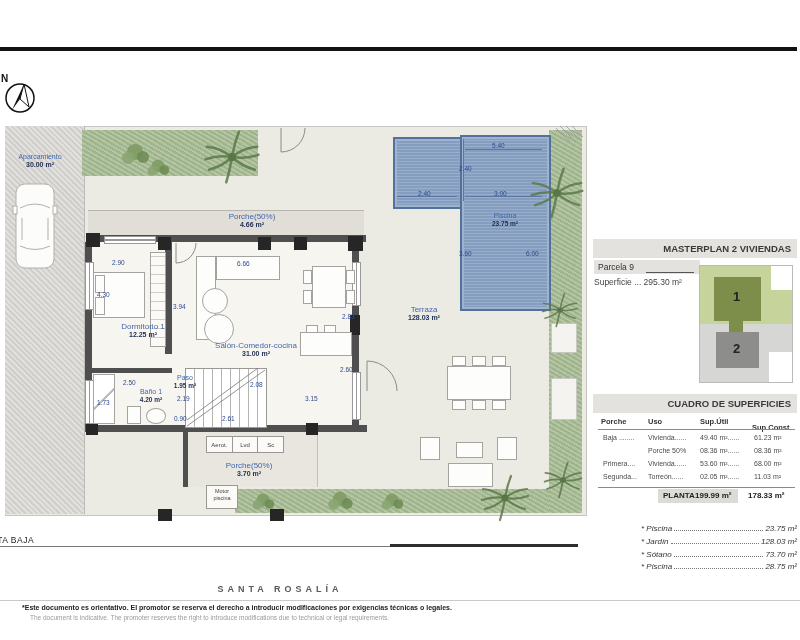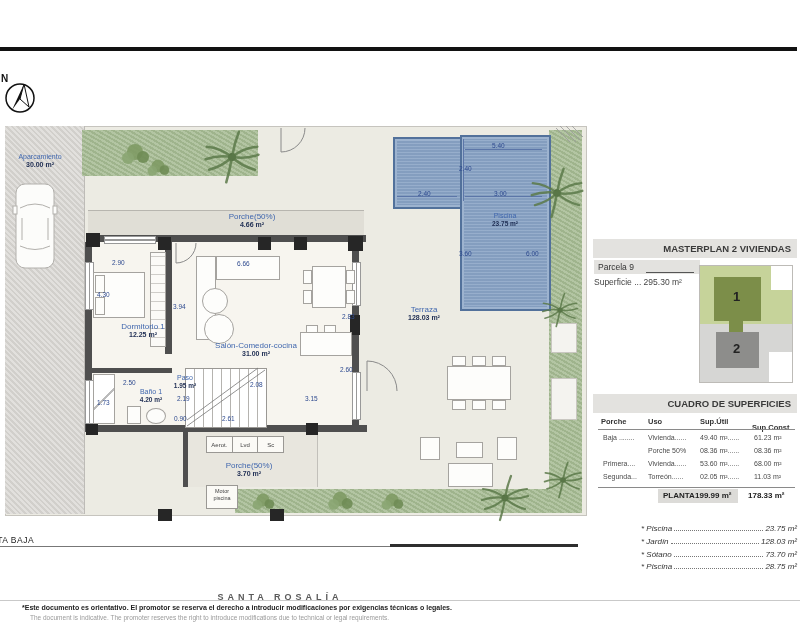--- a/index.html
+++ b/index.html
@@ -75,21 +75,21 @@
   .tcell{position:absolute;font-size:7px;color:#4a4a4a;white-space:nowrap;}
   .tline{position:absolute;height:1px;background:#8a8a8a;}
   .total-bg{left:658px;top:489px;width:80px;height:14px;background:#dcdbd8;}
   .total{position:absolute;font-size:8px;font-weight:bold;color:#222;white-space:nowrap;}
   
   .extra{position:absolute;width:156px;display:flex;align-items:baseline;
          font-style:italic;font-size:8px;color:#333;}
   .extra .lead{flex:1;border-bottom:1px dotted #777;margin:0 2px;height:7px;}
   
   .brand{left:180px;top:584px;width:200px;text-align:center;font-size:9px;font-weight:600;
-         letter-spacing:4px;color:#5a5a5a;margin-top:8px;}
+         letter-spacing:4px;color:#5a5a5a;}
   .foot1{left:22px;top:604px;font-size:7px;font-weight:bold;color:#222;}
   .foot2{left:30px;top:614px;font-size:6.5px;color:#9a9a9a;}
   svg.overlay{position:absolute;left:0;top:0;pointer-events:none;}
 </style>
 </head>
 <body>
 
 <div class="abs topbar"></div>
 
 <div class="abs plan-bg"></div>

